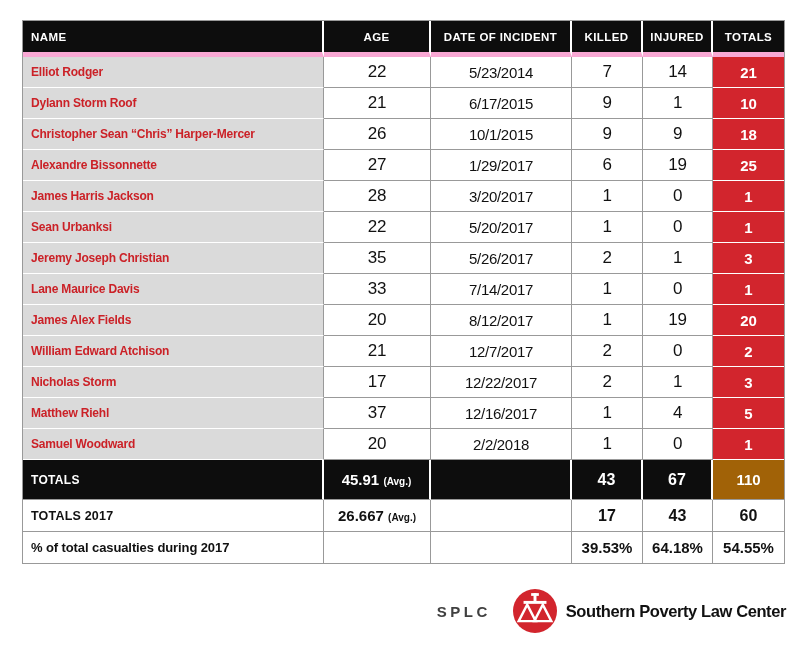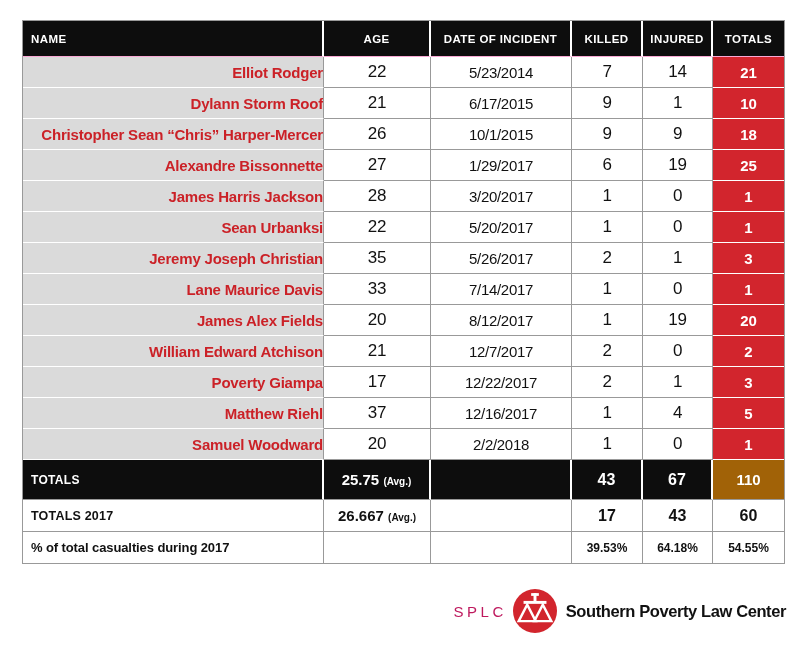--- a/index.html
+++ b/index.html
@@ -39,44 +39,44 @@
   
   thead tr { height: 36px; }
   th {
     background: #0d0d0d;
     color: #ffffff;
     font-size: 11.5px;
     font-weight: bold;
     letter-spacing: 0.4px;
     text-align: center;
     border-right: 2px solid #ffffff;
-    border-bottom: 1px solid #f9a8d4;
+    border-bottom: 5px solid #f9a8d4;
   }
   th.h-name { text-align: left; padding-left: 8px; }
   th:last-child { border-right: none; }
 
   
   tbody tr.data-row { height: 31px; }
   tbody td {
     background: #ffffff;
     color: #111111;
     text-align: center;
     border-right: 1px solid #999999;
     border-bottom: 1px solid #999999;
   }
   tbody td:last-child { border-right: none; }
 
   td.c-name {
     background: #dadada;
     border-bottom: 1px solid #ffffff;
-    text-align: right;
+    text-align: left;
     padding-left: 8px;
     color: #cb2127;
     font-weight: bold;
-    font-size: 15px;
+    font-size: 12px;
     letter-spacing: -0.2px;
   }
   td.c-age, td.c-num { font-size: 17px; letter-spacing: -0.3px; }
   td.c-date { font-size: 15px; letter-spacing: -0.3px; }
   td.c-total {
     background: #d2252d;
     color: #ffffff;
     font-weight: bold;
     font-size: 15px;
     border-bottom: 1px solid #ffffff;
@@ -101,39 +101,39 @@
   tr.row-t2017 { height: 32px; }
   tr.row-t2017 td { font-weight: bold; }
   tr.row-t2017 td.w-label { text-align: left; padding-left: 8px; font-size: 12.5px; letter-spacing: 0.2px; }
   tr.row-t2017 td.w-avg { font-size: 15px; }
   tr.row-t2017 td.w-num { font-size: 16px; }
 
   
   tr.row-pct { height: 31px; }
   tr.row-pct td { font-weight: bold; }
   tr.row-pct td.w-label { text-align: left; padding-left: 8px; font-size: 13px; letter-spacing: -0.1px; }
-  tr.row-pct td.w-num { font-size: 12px; }
+  tr.row-pct td.w-num { font-size: 15px; }
   tr.row-pct td, tr.row-t2017 td { border-bottom: 1px solid #999999; }
   tr.row-pct td { border-bottom: none; }
 
   
   .footer {
     position: absolute;
     top: 588px;
     right: 14px;
     height: 46px;
     display: flex;
     align-items: center;
   }
   .splc-abbr {
-    color: #be185d;
-    font-weight: normal;
+    color: #404040;
+    font-weight: bold;
     font-size: 15px;
     letter-spacing: 3.5px;
-    margin-right: 6px;
+    margin-right: 22px;
   }
   .logo-circle {
     width: 44px;
     height: 44px;
     margin-right: 9px;
     flex: 0 0 auto;
   }
   .org-name {
     color: #111111;
     font-weight: bold;
@@ -241,21 +241,21 @@
   </tr>
         <tr class="data-row">
     <td class="c-name">William Edward Atchison</td>
     <td class="c-age">21</td>
     <td class="c-date">12/7/2017</td>
     <td class="c-num">2</td>
     <td class="c-num">0</td>
     <td class="c-total">2</td>
   </tr>
         <tr class="data-row">
-    <td class="c-name">Poverty Giampa</td>
+    <td class="c-name">Nicholas Storm</td>
     <td class="c-age">17</td>
     <td class="c-date">12/22/2017</td>
     <td class="c-num">2</td>
     <td class="c-num">1</td>
     <td class="c-total">3</td>
   </tr>
         <tr class="data-row">
     <td class="c-name">Matthew Riehl</td>
     <td class="c-age">37</td>
     <td class="c-date">12/16/2017</td>
@@ -269,21 +269,21 @@
     <td class="c-date">2/2/2018</td>
     <td class="c-num">1</td>
     <td class="c-num">0</td>
     <td class="c-total">1</td>
   </tr>
       </tbody>
     <tbody>
       <tr class="row-black">
         <td class="b-label">TOTALS</td>
         <td class="b-avg">
-          <span>25.75</span>
+          <span>45.91</span>
           <span class="avg-small">(Avg.)</span>
         </td>
         <td class="b-empty"></td>
         <td class="b-num">43</td>
         <td class="b-num">67</td>
         <td class="b-total">110</td>
       </tr>
       <tr class="row-t2017">
         <td class="w-label">TOTALS 2017</td>
         <td class="w-avg">

